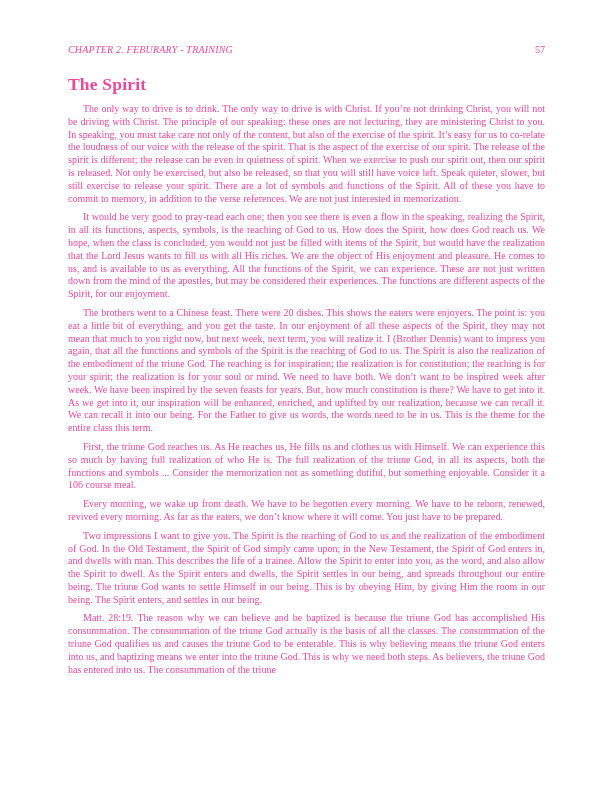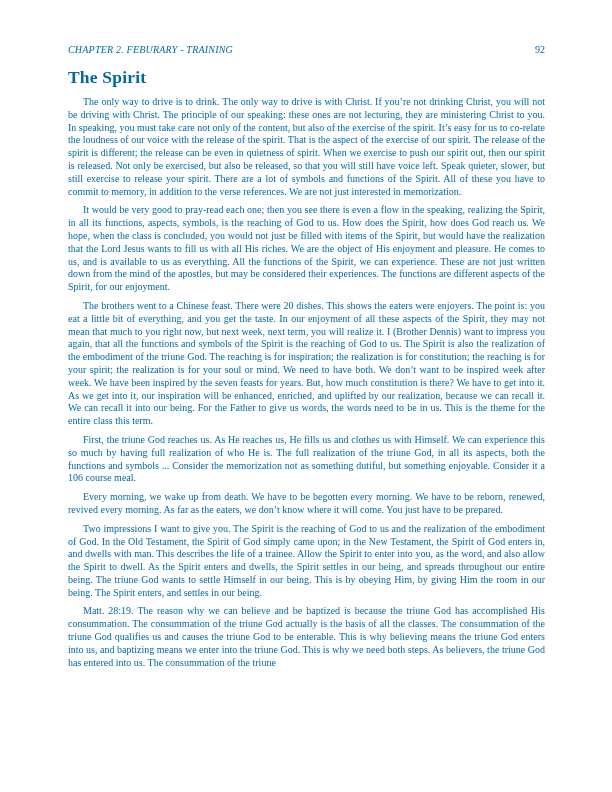--- a/index.html
+++ b/index.html
@@ -8,62 +8,62 @@
     background: #ffffff;
   }
   .page {
     position: relative;
     width: 612px;
     height: 792px;
     background: #ffffff;
     box-sizing: border-box;
     padding: 44px 67px 0 68px;
     font-family: "Liberation Serif", serif;
-    color: #0369a1;
+    color: #ec4899;
     overflow: hidden;
   }
   .header {
     display: flex;
     justify-content: space-between;
     align-items: baseline;
     font-size: 10px;
     line-height: 11px;
   }
   .header-left {
     font-style: italic;
     letter-spacing: 0.2px;
   }
   .header-right {
     font-style: normal;
   }
   .title {
     font-size: 17.5px;
     font-weight: 700;
-    margin: 12px 0 0 0;
+    margin: 19px 0 0 0;
     letter-spacing: 0.2px;
   }
   .body-text {
     margin-top: 8px;
   }
   .para {
     margin: 0 0 6px 0;
     font-size: 10px;
     line-height: 12.8px;
     text-align: justify;
     text-indent: 15px;
     hyphens: none;
   }
 </style>
 </head>
 <body>
 
 <div class="page">
   <div class="header">
     <span class="header-left">CHAPTER 2.  FEBURARY - TRAINING</span>
-    <span class="header-right">92</span>
+    <span class="header-right">57</span>
   </div>
 
   <h1 class="title">The Spirit</h1>
 
   <div class="body-text">
 
   <p class="para">The only way to drive is to drink.  The only way to drive is with Christ.  If you’re not drinking Christ, you will not be driving with Christ.  The principle of our speaking: these ones are not lecturing, they are ministering Christ to you.  In speaking, you must take care not only of the content, but also of the exercise of the spirit.  It’s easy for us to co-relate the loudness of our voice with the release of the spirit.  That is the aspect of the exercise of our spirit.  The release of the spirit is different; the release can be even in quietness of spirit.  When we exercise to push our spirit out, then our spirit is released.  Not only be exercised, but also be released, so that you will still have voice left.  Speak quieter, slower, but still exercise to release your spirit.  There are a lot of symbols and functions of the Spirit.  All of these you have to commit to memory, in addition to the verse references.  We are not just interested in memorization.</p>
       <p class="para">It would be very good to pray-read each one; then you see there is even a flow in the speaking, realizing the Spirit, in all its functions, aspects, symbols, is the reaching of God to us.  How does the Spirit, how does God reach us.  We hope, when the class is concluded, you would not just be filled with items of the Spirit, but would have the realization that the Lord Jesus wants to fill us with all His riches.  We are the object of His enjoyment and pleasure.  He comes to us, and is available to us as everything.  All the functions of the Spirit, we can experience.  These are not just written down from the mind of the apostles, but may be considered their experiences.  The functions are different aspects of the Spirit, for our enjoyment.</p>
       <p class="para">The brothers went to a Chinese feast.  There were 20 dishes.  This shows the eaters were enjoyers.  The point is: you eat a little bit of everything, and you get the taste.  In our enjoyment of all these aspects of the Spirit, they may not mean that much to you right now, but next week, next term, you will realize it.  I (Brother Dennis) want to impress you again, that all the functions and symbols of the Spirit is the reaching of God to us.  The Spirit is also the realization of the embodiment of the triune God.  The reaching is for inspiration; the realization is for constitution; the reaching is for your spirit; the realization is for your soul or mind.  We need to have both.  We don’t want to be inspired week after week.  We have been inspired by the seven feasts for years.  But, how much constitution is there?  We have to get into it.  As we get into it, our inspiration will be enhanced, enriched, and uplifted by our realization, because we can recall it.  We can recall it into our being.  For the Father to give us words, the words need to be in us.  This is the theme for the entire class this term.</p>
       <p class="para">First, the triune God reaches us.  As He reaches us, He fills us and clothes us with Himself.  We can experience this so much by having full realization of who He is.  The full realization of the triune God, in all its aspects, both the functions and symbols ... Consider the memorization not as something dutiful, but something enjoyable.  Consider it a 106 course meal.</p>

